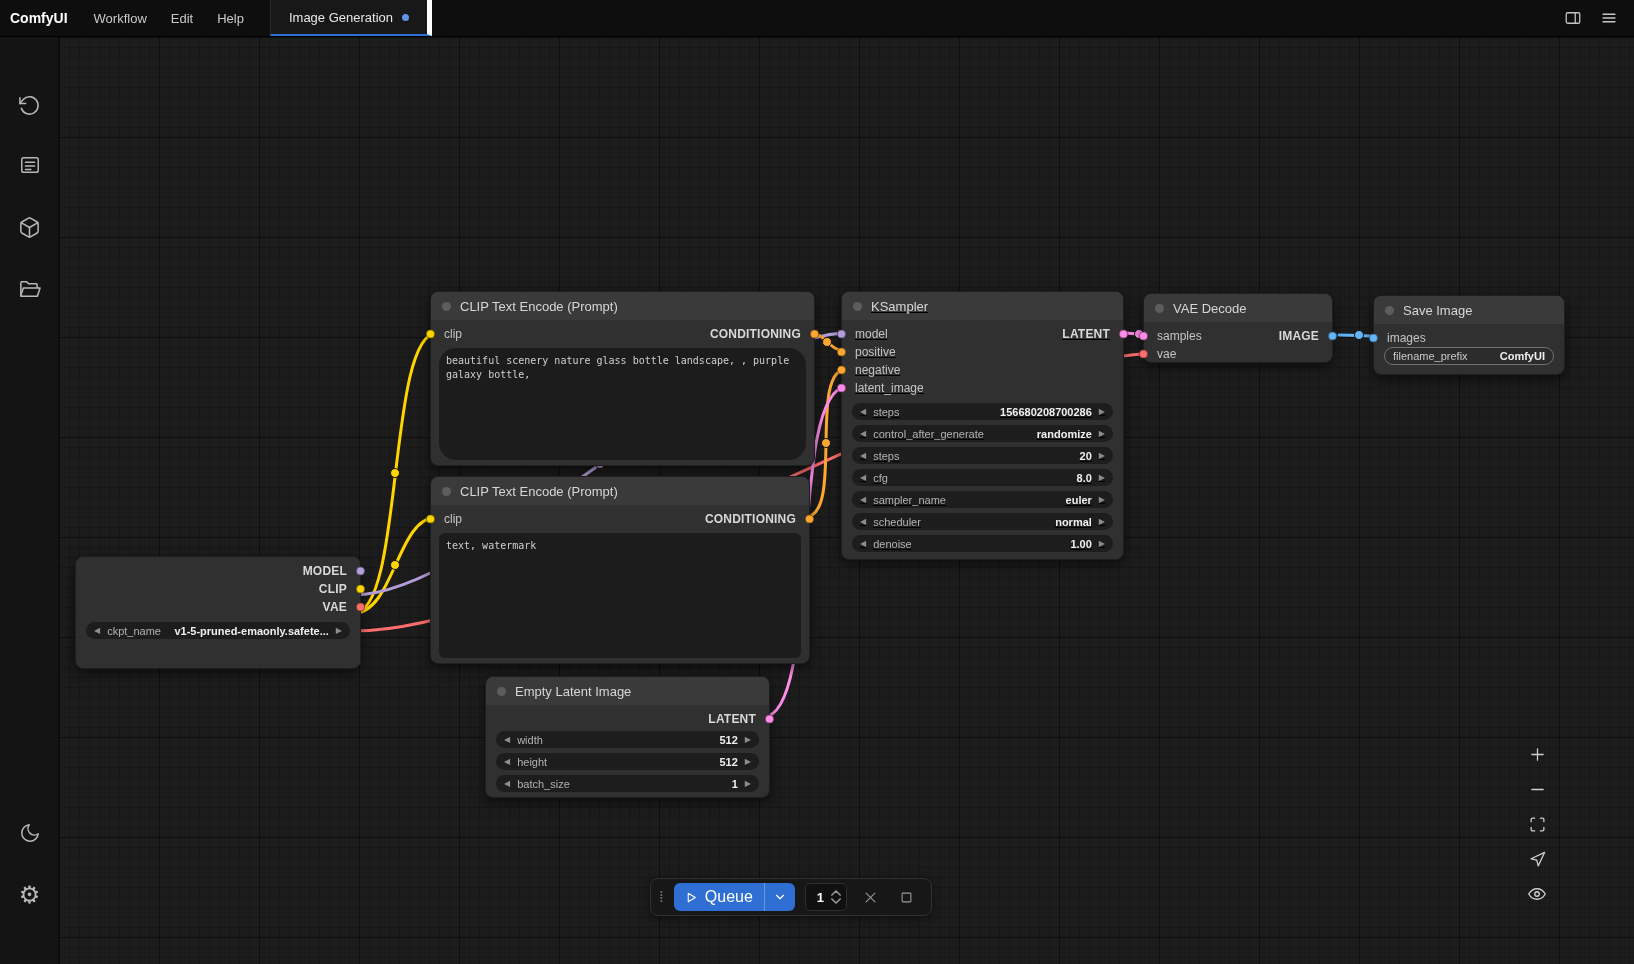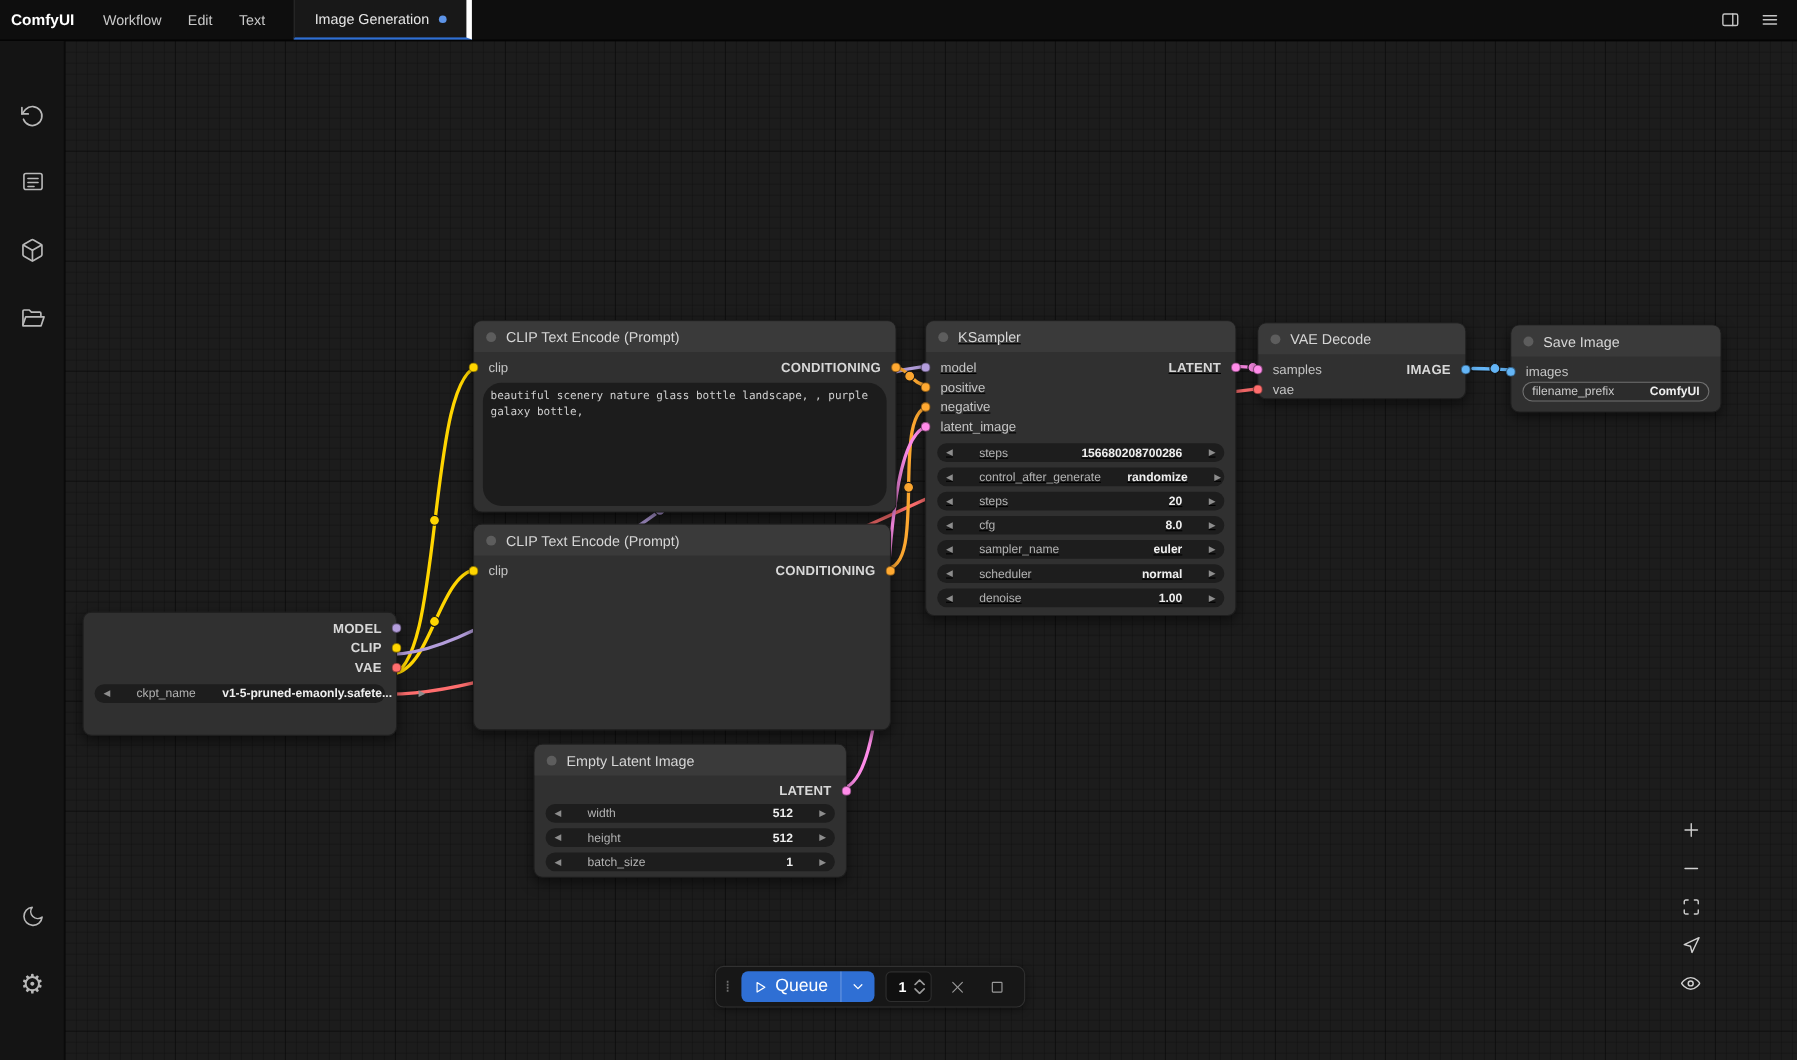--- a/index.html
+++ b/index.html
@@ -73,21 +73,21 @@
   .port-dot.out { right:-5px; }
   .c-model { background:#B39DDB; } .c-clip { background:#FFD500; } .c-vae { background:#FF6E6E; }
   .c-cond { background:#FFA931; } .c-latent { background:#FF8CE9; } .c-image { background:#64B5F6; }
   .s-model { stroke:#B39DDB; fill:none; } .s-clip { stroke:#FFD500; fill:none; } .s-vae { stroke:#FF6E6E; fill:none; }
   .s-cond { stroke:#FFA931; fill:none; } .s-latent { stroke:#FF8CE9; fill:none; } .s-image { stroke:#64B5F6; fill:none; }
   .f-model { fill:#B39DDB; } .f-clip { fill:#FFD500; }
   .f-cond { fill:#FFA931; } .f-latent { fill:#FF8CE9; } .f-image { fill:#64B5F6; }
 
   .widget {
     height:17px; background:#1d1d1d; border-radius:9px; margin:0 10px 5px;
-    display:flex; align-items:center; gap:24px; padding:0 8px; font-size:11px; color:#b2b2b2;
+    display:flex; align-items:center; gap:7px; padding:0 8px; font-size:11px; color:#b2b2b2;
   }
   .widget .arrow { font-family:"DejaVu Sans", sans-serif; font-size:8px; color:#8d8d8d; line-height:1; flex:none; }
   .widget .wname { white-space:nowrap; }
   .widget .wvalue { margin-left:auto; color:#efefef; font-weight:bold; white-space:nowrap; }
   .widget.outline { background:#2c2c2c; border:1px solid #707070; height:18px; }
   .widget.outline .wname { color:#c9c9c9; }
 
   .textbox {
     margin:5px 8px; background:#1c1c1c; border-radius:6px; padding:6px 7px;
     color:#cfcfcf; font-family:"DejaVu Sans Mono", monospace; font-size:10px; line-height:1.4;
@@ -138,21 +138,21 @@
 </style>
 </head>
 <body>
 
 <div class="app">
 
   <div class="menubar">
     <div class="logo">ComfyUI</div>
     <div class="menu-item">Workflow</div>
     <div class="menu-item">Edit</div>
-    <div class="menu-item">Text</div>
+    <div class="menu-item">Help</div>
     <div class="tab">
       <span>Image Generation</span>
       <span class="tab-dot"></span>
     </div>
     <div class="menubar-right">
       <div class="icon-btn">
         <svg width="18" height="18" viewBox="0 0 24 24">
           <rect x="3" y="5" width="18" height="14" rx="2"></rect>
             <line x1="15" y1="5" x2="15" y2="19"></line>
         </svg>
@@ -272,20 +272,21 @@
         <span class="collapse-dot"></span>
         <span>CLIP Text Encode (Prompt)</span>
       </div>
       <div class="node-body">
         <div class="port-row">
           <span class="port-dot in c-clip"></span>
           <span class="in-label">clip</span>
           <span class="out-label">CONDITIONING</span>
           <span class="port-dot out c-cond"></span>
         </div>
+        <div class="textbox">text, watermark</div>
       </div>
     </div>
 
     <div class="node n-ks">
       <div class="node-header">
         <span class="collapse-dot"></span>
         <span>KSampler</span>
       </div>
       <div class="node-body">
         <div class="port-row">

